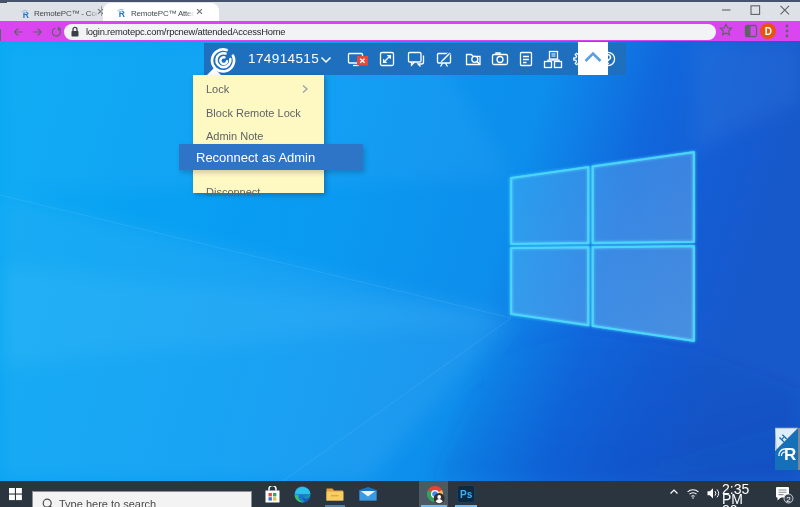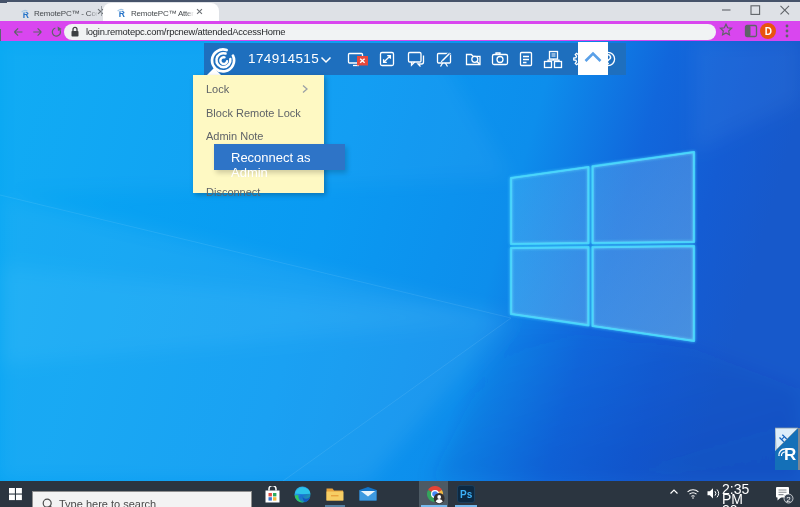--- a/index.html
+++ b/index.html
@@ -26,21 +26,21 @@
 
 
 #rpcbar { position:absolute; left:156px; top:2px; width:422px; height:32px; background:#1e6fbe;margin-left:48px; }
 #rpcwhite { position:absolute; left:578px; top:1px; width:30px; height:33px; background:#fff; }
 #sessid { position:absolute; left:44px; top:8px; font-size:13.5px; color:#fff; font-weight:500; letter-spacing:0.4px; }
 
 
 #menu { position:absolute; left:193px; top:34px; width:131px; height:118px; background:#fef9c3; box-shadow:2px 2px 5px rgba(0,0,0,0.25); }
 .mi { position:absolute; left:13px; font-size:11px; color:#5f6368; }
 #notch { position:absolute; left:207px; top:27px; width:0; height:0; border-left:7px solid transparent; border-right:7px solid transparent; border-bottom:7px solid #fff; }
-#hilite { position:absolute; left:179px; top:103px; width:131px; height:26px; background:#2e74c7; box-shadow:2px 3px 5px rgba(0,0,0,0.18);margin-left:35px; }
+#hilite { position:absolute; left:179px; top:103px; width:184px; height:26px; background:#2e74c7; box-shadow:2px 3px 5px rgba(0,0,0,0.18); }
 #hilite span { position:absolute; left:17px; top:5.5px; font-size:13px; color:#fff; }
 
 
 #taskbar { position:absolute; left:0; top:440px; width:800px; height:26px; background:#2b3540; }
 #searchbox { position:absolute; left:32px; top:1px; width:220px; height:25px; background:#f3f3f3; border:1px solid #8f8f8f; border-bottom:none;margin-top:9px; }
 #searchbox span { position:absolute; left:26px; top:6px; font-size:11px; color:#4a4a4a; }
 .tbtn-active { position:absolute; top:0; width:29px; height:26px; background:#4d5a64; }
 .underline { position:absolute; top:24px; height:2px; background:#76b9ed; }
 #traytime { position:absolute; left:722px; top:2.5px; width:46px; color:#fff; font-size:14px; text-align:left; line-height:10.5px; letter-spacing:0px; }
 </style>

